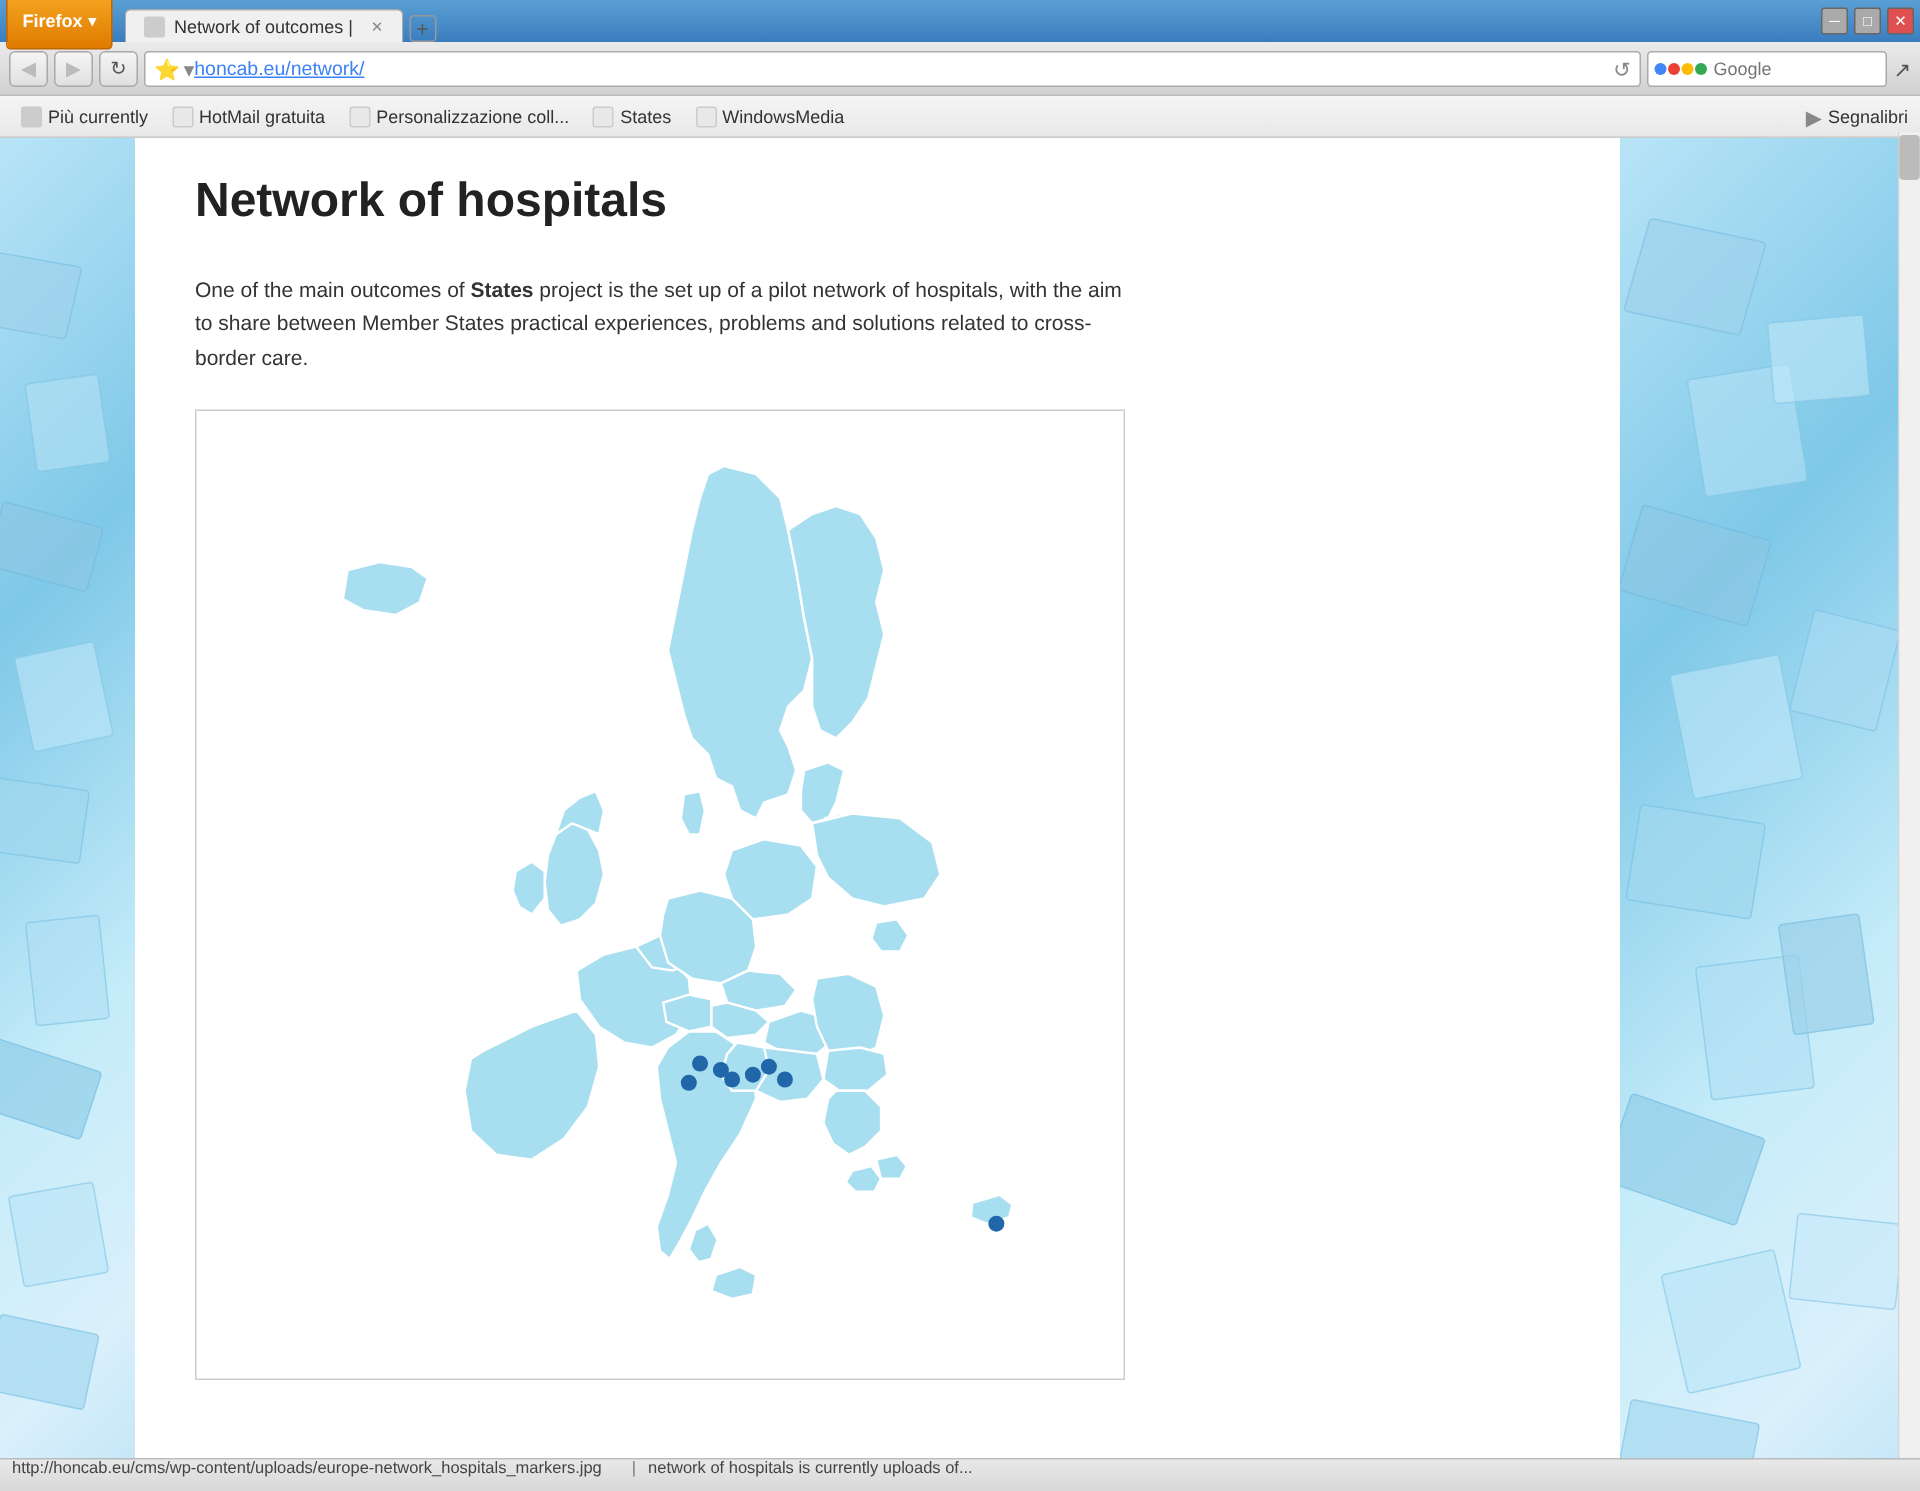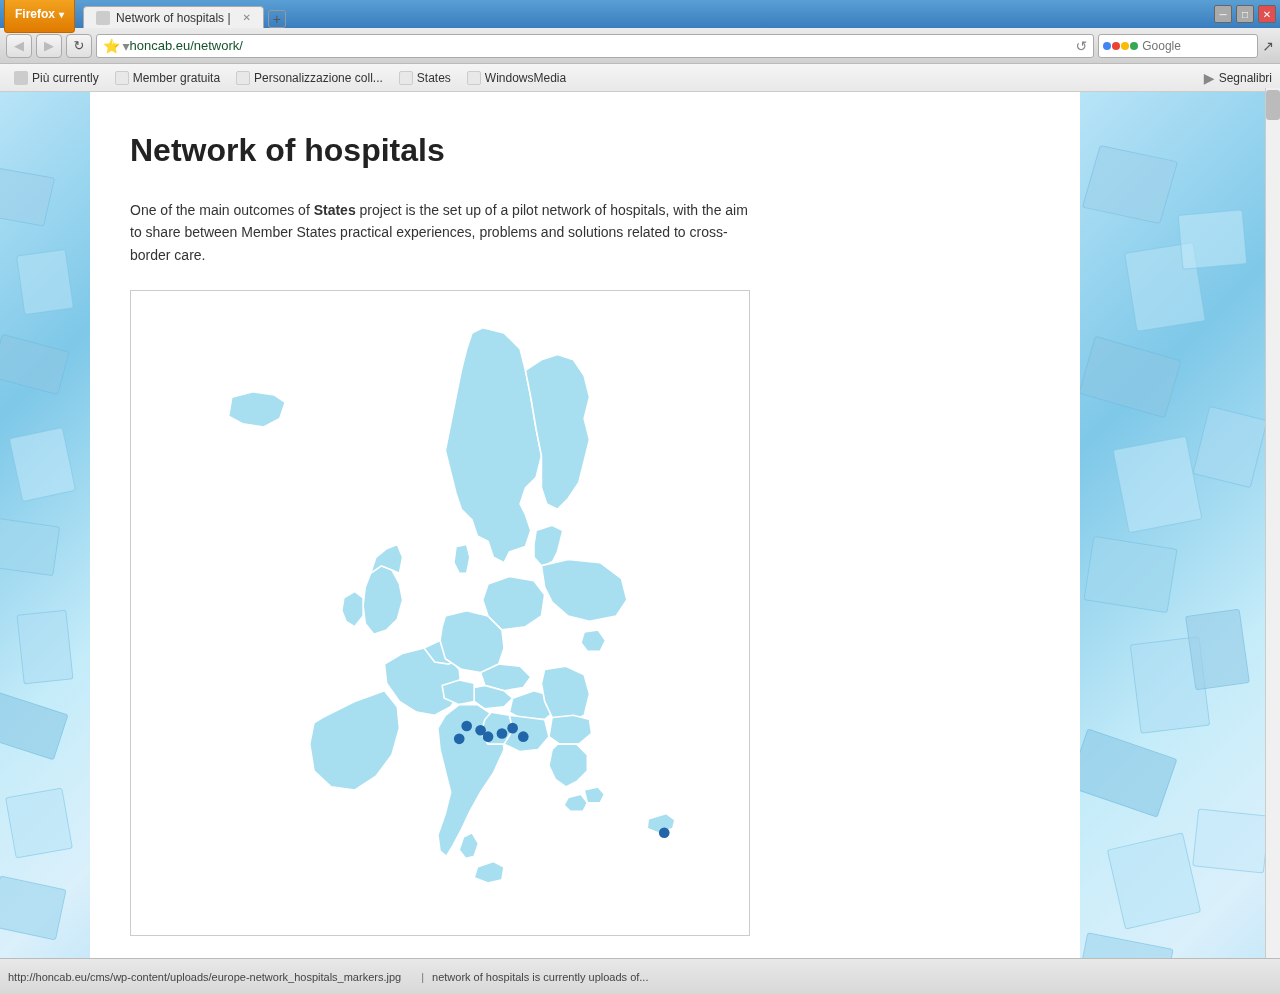--- a/index.html
+++ b/index.html
@@ -123,22 +123,23 @@
       border: 1px solid #aaa;
       border-radius: 3px;
       height: 24px;
       padding: 0 6px;
     }
     .address-bar {
       flex: 1;
       border: none;
       outline: none;
       font-size: 13px;
-      color: #14532d;
+      color: #3b82f6;
       background: transparent;
+      text-decoration: underline;
     }
     .address-icons { display: flex; gap: 2px; align-items: center; }
     .addr-icon { font-size: 14px; color: #888; cursor: pointer; }
     .search-bar-wrapper {
       display: flex;
       align-items: center;
       background: white;
       border: 1px solid #aaa;
       border-radius: 3px;
       height: 24px;
@@ -219,21 +220,21 @@
       padding: 20px 40px 40px 40px;
       background: white;
       min-height: 900px;
     }
 
     .page-title {
       font-size: 32px;
       font-weight: bold;
       color: #222;
       margin-bottom: 30px;
-      margin-top: 20px;
+      margin-top: 3px;
     }
 
     .intro-text {
       font-size: 14px;
       color: #333;
       line-height: 1.6;
       max-width: 620px;
       margin-bottom: 24px;
     }
     .intro-text strong { font-weight: bold; }
@@ -251,41 +252,41 @@
       width: 100%;
       height: auto;
     }
 
     
     .status-bar {
       position: fixed;
       bottom: 0;
       left: 0;
       right: 0;
-      height: 36px;
+      height: 22px;
       background: linear-gradient(to bottom, #e8e8e8, #d8d8d8);
       border-top: 1px solid #bbb;
       display: flex;
-      align-items: center;
+      align-items: flex-start;
       padding: 0 8px;
       font-size: 11px;
       color: #444;
     }
   </style>
 </head>
 <body>
 
 <div class="browser-chrome">
 
   <div class="title-bar">
     <div class="firefox-btn">Firefox</div>
     <div class="tab-bar">
       <div class="tab">
         <div class="tab-favicon"></div>
-        <span>Network of hospitals |</span>
+        <span>Network of outcomes |</span>
         <span class="tab-close">✕</span>
       </div>
       <div class="tab-new">+</div>
     </div>
     <div class="window-controls">
       <div class="win-btn win-minimize">─</div>
       <div class="win-btn win-maximize">□</div>
       <div class="win-btn win-close">✕</div>
     </div>
   </div>
@@ -315,21 +316,21 @@
     <span class="open-btn">↗</span>
   </div>
 
   <div class="bookmarks-bar">
     <div class="bookmark-item">
       <div class="bookmark-icon"></div>
       <span>Più currently</span>
     </div>
     <div class="bookmark-item">
       <div class="bookmark-icon" style="background:#e8e8e8; border:1px solid #ccc;"></div>
-      <span>Member gratuita</span>
+      <span>HotMail gratuita</span>
     </div>
     <div class="bookmark-item">
       <div class="bookmark-icon" style="background:#e8e8e8; border:1px solid #ccc;"></div>
       <span>Personalizzazione coll...</span>
     </div>
     <div class="bookmark-item">
       <div class="bookmark-icon" style="background:#e8e8e8; border:1px solid #ccc;"></div>
       <span>States</span>
     </div>
     <div class="bookmark-item">

